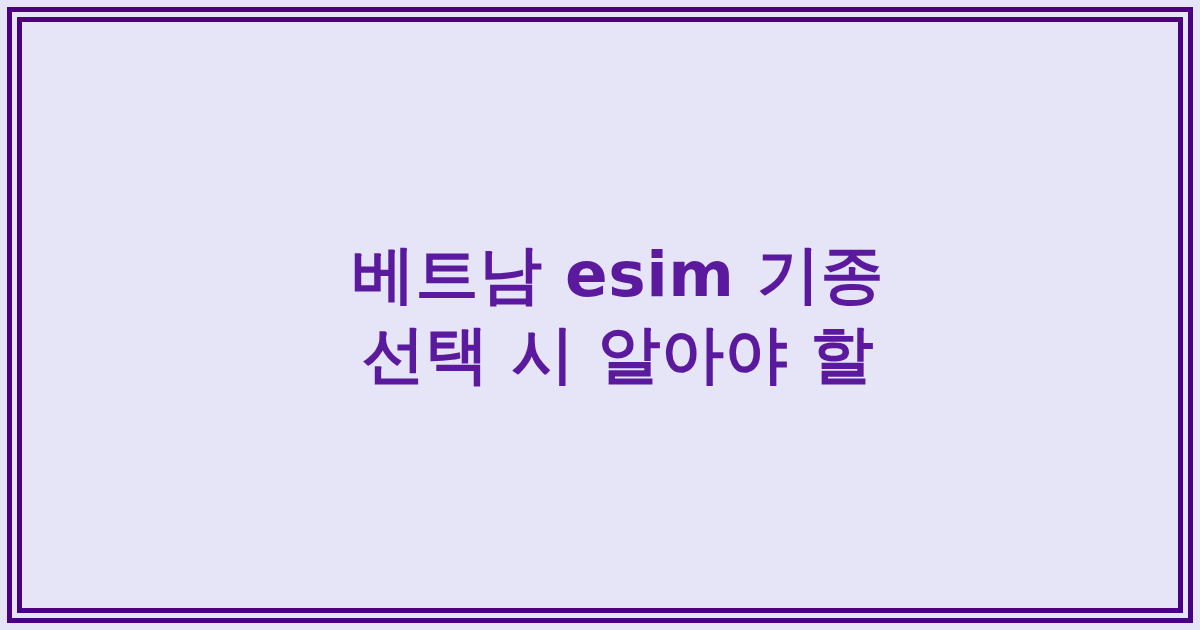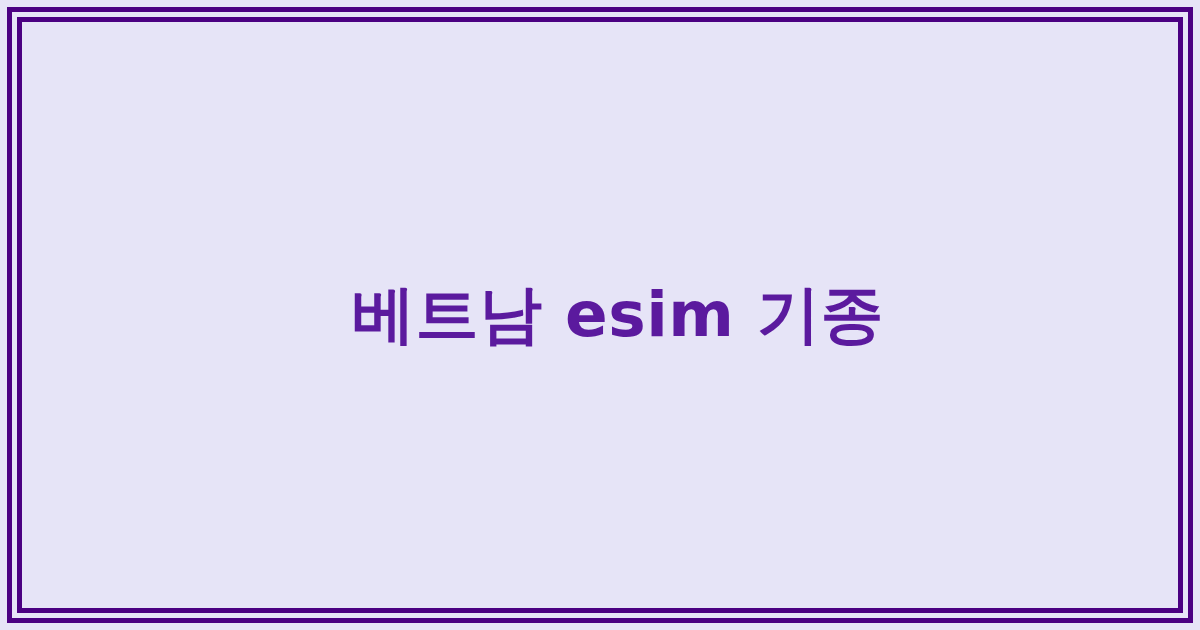--- a/index.html
+++ b/index.html
@@ -69,17 +69,18 @@
 </style>
 </head>
 <body>
 
 <div class="thumb-card">
   <div class="frame-outer">
     <div class="frame-inner">
 
       <div class="title-block">
         <span class="title-line">베트남 esim 기종</span>
+        <span class="title-line">선택 시 알아야 할</span>
       </div>
 
     </div>
   </div>
 </div>
 
 </body></html>

